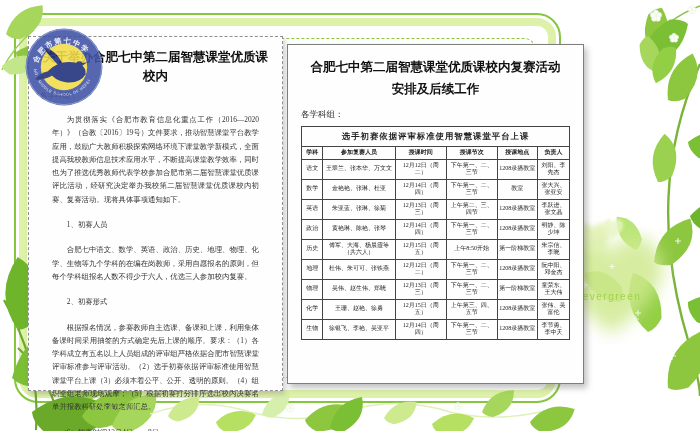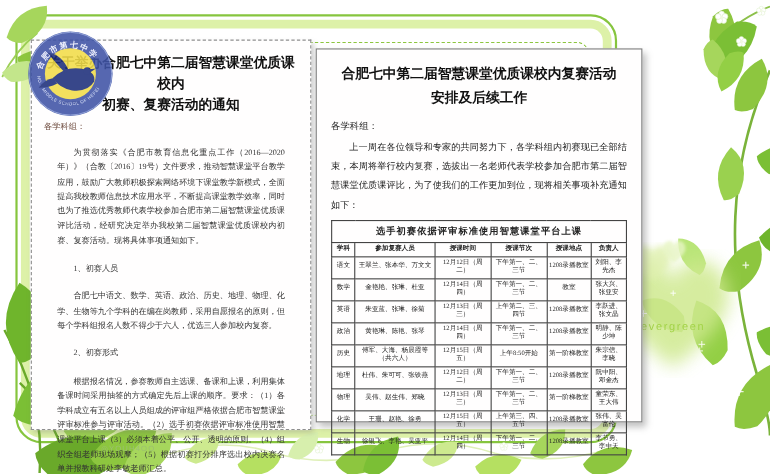--- a/index.html
+++ b/index.html
@@ -154,40 +154,38 @@
       <use href="#flower" transform="translate(290 408) scale(0.8)"></use>
       <use href="#flower" transform="translate(458 406) scale(0.7)"></use>
     </g>
   </svg>
 
   <div class="watermark">◎YOUH4OO</div>
 
   <div class="page page-left">
     <div class="lp-title">
       <div>关于举办合肥七中第二届智慧课堂优质课校内</div>
-      <div>初赛、复赛活动的通知</div>
     </div>
     <div class="lp-salutation">各学科组：</div>
     <div class="lp-body">
       <p class="ind">为贯彻落实《合肥市教育信息化重点工作（2016—2020年）》（合教〔2016〕19号）文件要求，推动智慧课堂平台教学应用，鼓励广大教师积极探索网络环境下课堂教学新模式，全面提高我校教师信息技术应用水平，不断提高课堂教学效率，同时也为了推选优秀教师代表学校参加合肥市第二届智慧课堂优质课评比活动，经研究决定举办我校第二届智慧课堂优质课校内初赛、复赛活动。现将具体事项通知如下。</p>
       <p class="ind">1、初赛人员</p>
       <p class="ind">合肥七中语文、数学、英语、政治、历史、地理、物理、化学、生物等九个学科的在编在岗教师，采用自愿报名的原则，但每个学科组报名人数不得少于六人，优选三人参加校内复赛。</p>
       <p class="ind">2、初赛形式</p>
       <p class="ind">根据报名情况，参赛教师自主选课、备课和上课，利用集体备课时间采用抽签的方式确定先后上课的顺序。要求：（1）各学科成立有五名以上人员组成的评审组严格依据合肥市智慧课堂评审标准参与评审活动。（2）选手初赛依据评审标准使用智慧课堂平台上课（3）必须本着公平、公开、透明的原则。（4）组织全组老师现场观摩；（5）根据初赛打分排序选出校内决赛名单并报教科研处李敏老师汇总。</p>
       <p class="ind1">（6）初赛时间12月4日——8日</p>
     </div>
   </div>
 
   <div class="page page-right">
     <div class="rp-title">
       <div>合肥七中第二届智慧课堂优质课校内复赛活动</div>
       <div>安排及后续工作</div>
     </div>
     <div class="rp-salutation">各学科组：</div>
-    <p class="rp-p">上一周在各位领导和专家的共同努力下，各学科组内初赛现已全部结束，本周将举行校内复赛，选拔出一名老师代表学校参加合肥市第二届智慧课堂优质课评比，为了使我们的工作更加到位，现将相关事项补充通知如下：</p>
 
     <table class="sched">
       <colgroup>
         <col style="width:8%">
           <col style="width:27%">
           <col style="width:19%">
         <col style="width:19%">
           <col style="width:15%">
           <col style="width:12%">
       </colgroup>

